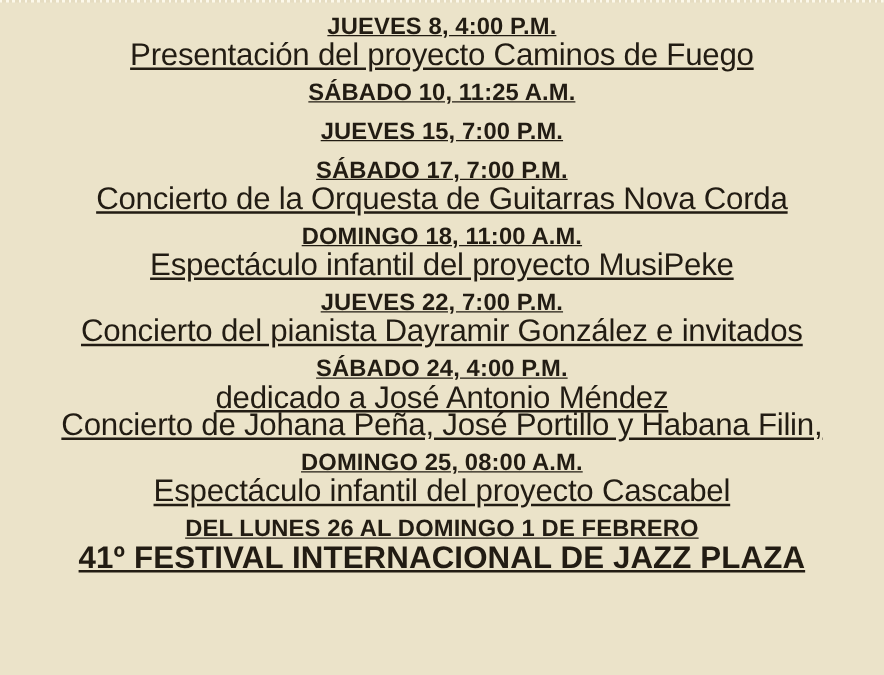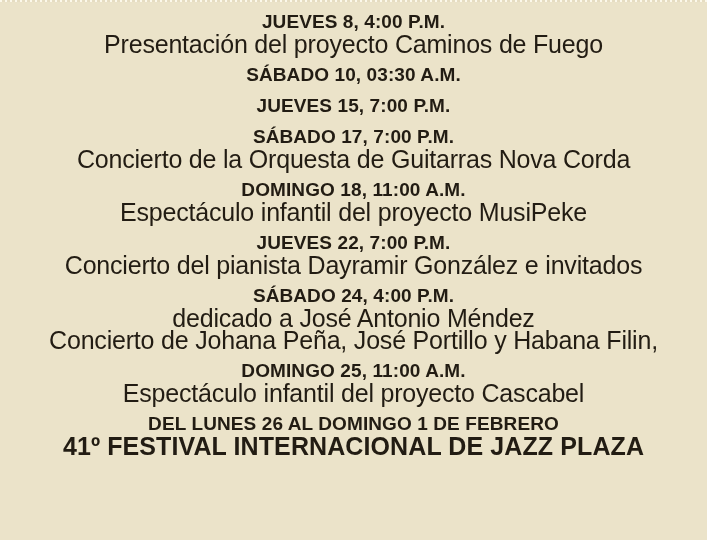--- a/index.html
+++ b/index.html
@@ -30,20 +30,21 @@
   .schedule {
     position: absolute;
     top: 0;
     left: 0;
     width: 707px;
     padding-top: 11px;
     text-align: center;
   }
   .event {
     margin: 0 0 9px 0;
+    text-decoration: underline;
   }
   .event .date {
     margin: 0;
     font-size: 19px;
     line-height: 22px;
     font-weight: 700;
     letter-spacing: 0.1px;
   }
   .event .desc {
     margin: 0;
@@ -63,21 +64,21 @@
 <div class="dotted-top"></div>
 
 <main class="schedule">
 
   <section class="event">
     <h2 class="date">JUEVES 8, 4:00 P.M.</h2>
     <p class="desc">Presentación del proyecto Caminos de Fuego</p>
   </section>
 
   <section class="event">
-    <h2 class="date">SÁBADO 10, 03:30 A.M.</h2>
+    <h2 class="date">SÁBADO 10, 11:25 A.M.</h2>
   </section>
 
 
   <section class="event">
     <h2 class="date">JUEVES 15, 7:00 P.M.</h2>
   </section>
 
   <section class="event">
     <h2 class="date">SÁBADO 17, 7:00 P.M.</h2>
     <p class="desc">Concierto de la Orquesta de Guitarras Nova Corda</p>
@@ -93,21 +94,21 @@
     <p class="desc">Concierto del pianista Dayramir González e invitados</p>
   </section>
 
   <section class="event">
     <h2 class="date">SÁBADO 24, 4:00 P.M.</h2>
     <p class="desc">dedicado a José Antonio Méndez</p>
     <p class="desc">Concierto de Johana Peña, José Portillo y Habana Filin,</p>
   </section>
 
   <section class="event">
-    <h2 class="date">DOMINGO 25, 11:00 A.M.</h2>
+    <h2 class="date">DOMINGO 25, 08:00 A.M.</h2>
     <p class="desc">Espectáculo infantil del proyecto Cascabel</p>
   </section>
 
   <section class="event">
     <h2 class="date">DEL LUNES 26 AL DOMINGO 1 DE FEBRERO</h2>
     <p class="desc emphasis">41º FESTIVAL INTERNACIONAL DE JAZZ PLAZA</p>
   </section>
 
 </main>
 

